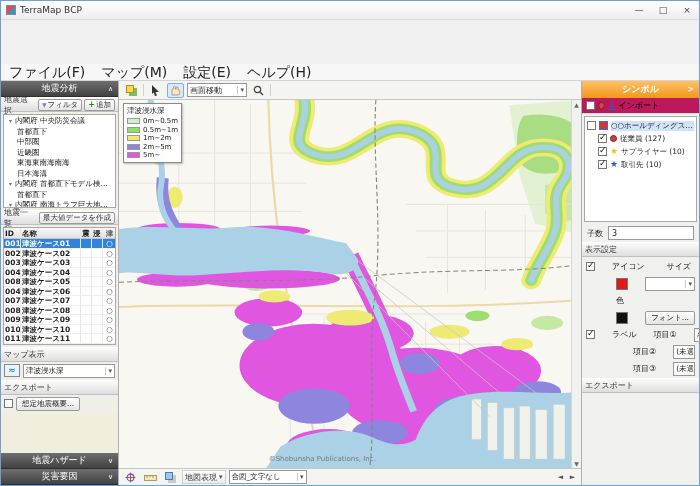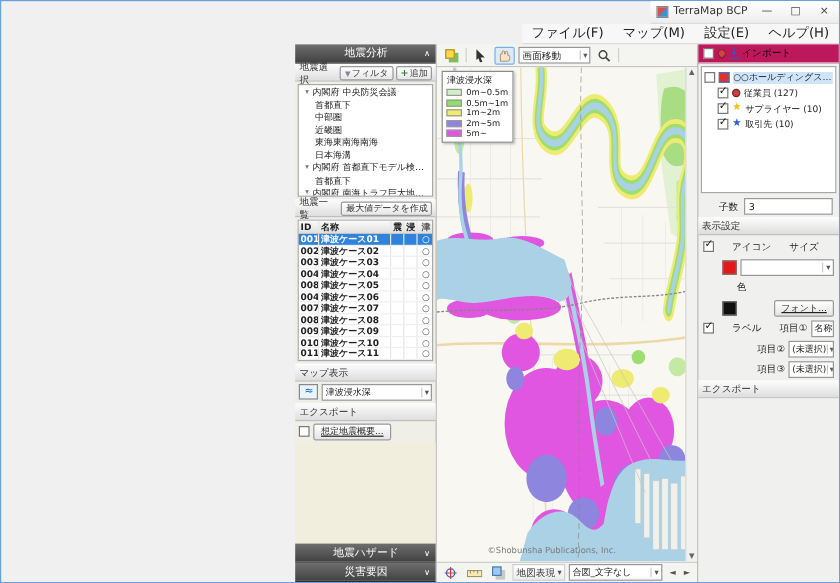--- a/index.html
+++ b/index.html
@@ -1,32 +1,32 @@
 <!DOCTYPE html>
 <html><head>
 <meta charset="utf-8">
 <style>
   *{margin:0;padding:0;box-sizing:border-box;font-family:"DejaVu Sans","Liberation Sans",sans-serif;}
   html,body{width:700px;height:486px;overflow:hidden;background:#9a9a9a;}
-  .window{width:700px;height:486px;border:1px solid #6aa1d8;background:#f0f0f0;display:flex;flex-direction:column;align-items:flex-end;}
+  .window{width:700px;height:486px;border:1px solid #6aa1d8;background:#f0f0f0;display:flex;flex-direction:column;}
   
   .titlebar{height:19px;background:linear-gradient(#ffffff,#ededed);display:flex;align-items:center;padding-left:5px;gap:4px;border-bottom:1px solid #dcdcdc;flex:0 0 auto;}
   .app-icon{width:10px;height:10px;background:linear-gradient(135deg,#d95050 50%,#4090d0 50%);border:1px solid #888;}
   .title-text{font-size:9px;color:#333;}
   .win-controls{margin-left:auto;display:flex;height:100%;}
   .win-btn{width:24px;text-align:center;font-size:9px;line-height:18px;color:#444;}
-  .menubar{height:17px;background:#f7f7f7;border-bottom:1px solid #d4d4d4;display:flex;align-items:center;font-size:11px;color:#222;flex:0 0 auto;}
+  .menubar{height:17px;background:#f7f7f7;border-bottom:1px solid #d4d4d4;display:flex;align-items:center;font-size:14px;color:#222;flex:0 0 auto;margin-top:44px;}
   .menu-item{padding:0 8px;height:100%;line-height:16px;}
   .content{flex:1;display:flex;min-height:0;}
   
   .bar{height:15px;background:linear-gradient(#fbfbfb,#dedede);border-top:1px solid #fff;border-bottom:1px solid #bfbfbf;display:flex;align-items:center;padding:0 3px;gap:2px;font-size:8px;color:#333;flex:0 0 auto;}
   .dark-bar{height:16px;background:linear-gradient(#6e6e6e,#424242);color:#fff;display:flex;align-items:center;justify-content:center;font-size:9px;position:relative;flex:0 0 auto;border-bottom:1px solid #2e2e2e;}
   .dark-bar .chev{position:absolute;right:5px;font-size:7px;}
   .mini-btn{border:1px solid #9a9a9a;background:linear-gradient(#ffffff,#e6e6e6);border-radius:2px;font-size:7.5px;padding:0 3px;height:12px;display:inline-flex;align-items:center;gap:1px;color:#333;white-space:nowrap;}
-  .btn{border:1px solid #999;background:linear-gradient(#fff,#e4e4e4);border-radius:2px;font-size:7.5px;padding:1px 5px;color:#222;white-space:nowrap;text-decoration:underline;}
+  .btn{border:1px solid #999;background:linear-gradient(#fff,#e4e4e4);border-radius:2px;font-size:7.5px;padding:1px 5px;color:#222;white-space:nowrap;}
   .dd{background:#fff;border:1px solid #979797;height:14px;display:flex;align-items:center;font-size:7.5px;padding:0 2px;color:#222;min-width:0;overflow:hidden;white-space:nowrap;}
   .dd::after{content:"▾";margin-left:auto;color:#555;font-size:7px;border-left:1px solid #ccc;padding-left:2px;}
   .cb{width:9px;height:9px;border:1px solid #777;background:#fff;position:relative;flex:0 0 auto;}
   .cb.checked::after{content:"✓";position:absolute;top:-3px;left:0px;font-size:9px;color:#111;}
   .i-funnel::before{content:"▼";color:#7a8aa0;font-size:6px;}
   .i-plus::before{content:"+";color:#3a7a3a;font-weight:bold;font-size:8px;}
   
   .left-panel{width:118px;border-right:1px solid #b0b0b0;background:#efeee7;display:flex;flex-direction:column;font-size:8.5px;flex:0 0 auto;}
   .tree-box{background:#fff;border:1px solid #a8a8a8;margin:2px;height:94px;overflow:hidden;padding:1px 0;flex:0 0 auto;}
   .tree-item{height:10.5px;line-height:10.5px;white-space:nowrap;overflow:hidden;color:#222;display:flex;align-items:center;font-size:7.5px;}
@@ -81,26 +81,26 @@
   .sym-icon-dot{width:7px;height:7px;border-radius:50%;background:#c94040;border:1px solid #7c2020;flex:0 0 auto;}
   .star{font-size:9px;line-height:9px;flex:0 0 auto;}
   .star::before{content:"★";}
   .star.yellow{color:#f2c31c;}
   .star.blue{color:#2b5fd9;}
   .sym-label{white-space:nowrap;overflow:hidden;text-overflow:ellipsis;font-size:7.5px;color:#222;}
   .sym-row.selected .sym-label{background:#cfe4f9;}
   .child-row{display:flex;align-items:center;gap:5px;padding:2px 5px;flex:0 0 auto;}
   .input-box{background:#fff;border:1px solid #999;height:14px;flex:1;font-size:8px;padding:0 3px;display:flex;align-items:center;color:#222;}
   .settings{padding:2px 4px;display:flex;flex-direction:column;gap:2px;flex:0 0 auto;}
-  .r{display:flex;align-items:center;gap:3px;height:15px;}
+  .r{display:flex;align-items:center;gap:17px;height:15px;}
   .ind{width:13px;flex:0 0 auto;}
   .ind2{width:30px;flex:0 0 auto;}
   .right-lbl{margin-left:auto;padding-right:4px;}
   .swatch{width:12px;height:12px;border:1px solid #777;flex:0 0 auto;}
-  .lbl-txt{color:#222;white-space:nowrap;margin-left:12px;}
+  .lbl-txt{color:#222;white-space:nowrap;}
   .floppy{width:11px;height:11px;background:#3a6fc4;border-radius:1px;position:relative;flex:0 0 auto;}
   .floppy::after{content:"";position:absolute;left:2px;bottom:1px;width:7px;height:5px;background:#fff;}
   .gray-fill{flex:1;background:#f0f0ee;}
 </style>
 </head>
 <body>
 
 <div class="window">
 
   <div class="titlebar">
@@ -456,20 +456,24 @@
           </span>
         <span class="dd" style="width:78px">合図_文字なし</span>
         <span class="hscroll">
           <span>◄</span>
           <span>►</span>
         </span>
       </div>
     </div>
 
     <div class="right-panel">
+      <div class="orange-bar">
+        <span>シンボル</span>
+        <span class="chev">&gt;</span>
+      </div>
 
       <div class="import-row">
         <span class="cb"></span>
         <span class="pin"></span>
         <span class="imp-arrow"></span>
         <span>インポート</span>
       </div>
 
       <div class="sym-tree">
         <div class="sym-row selected">

